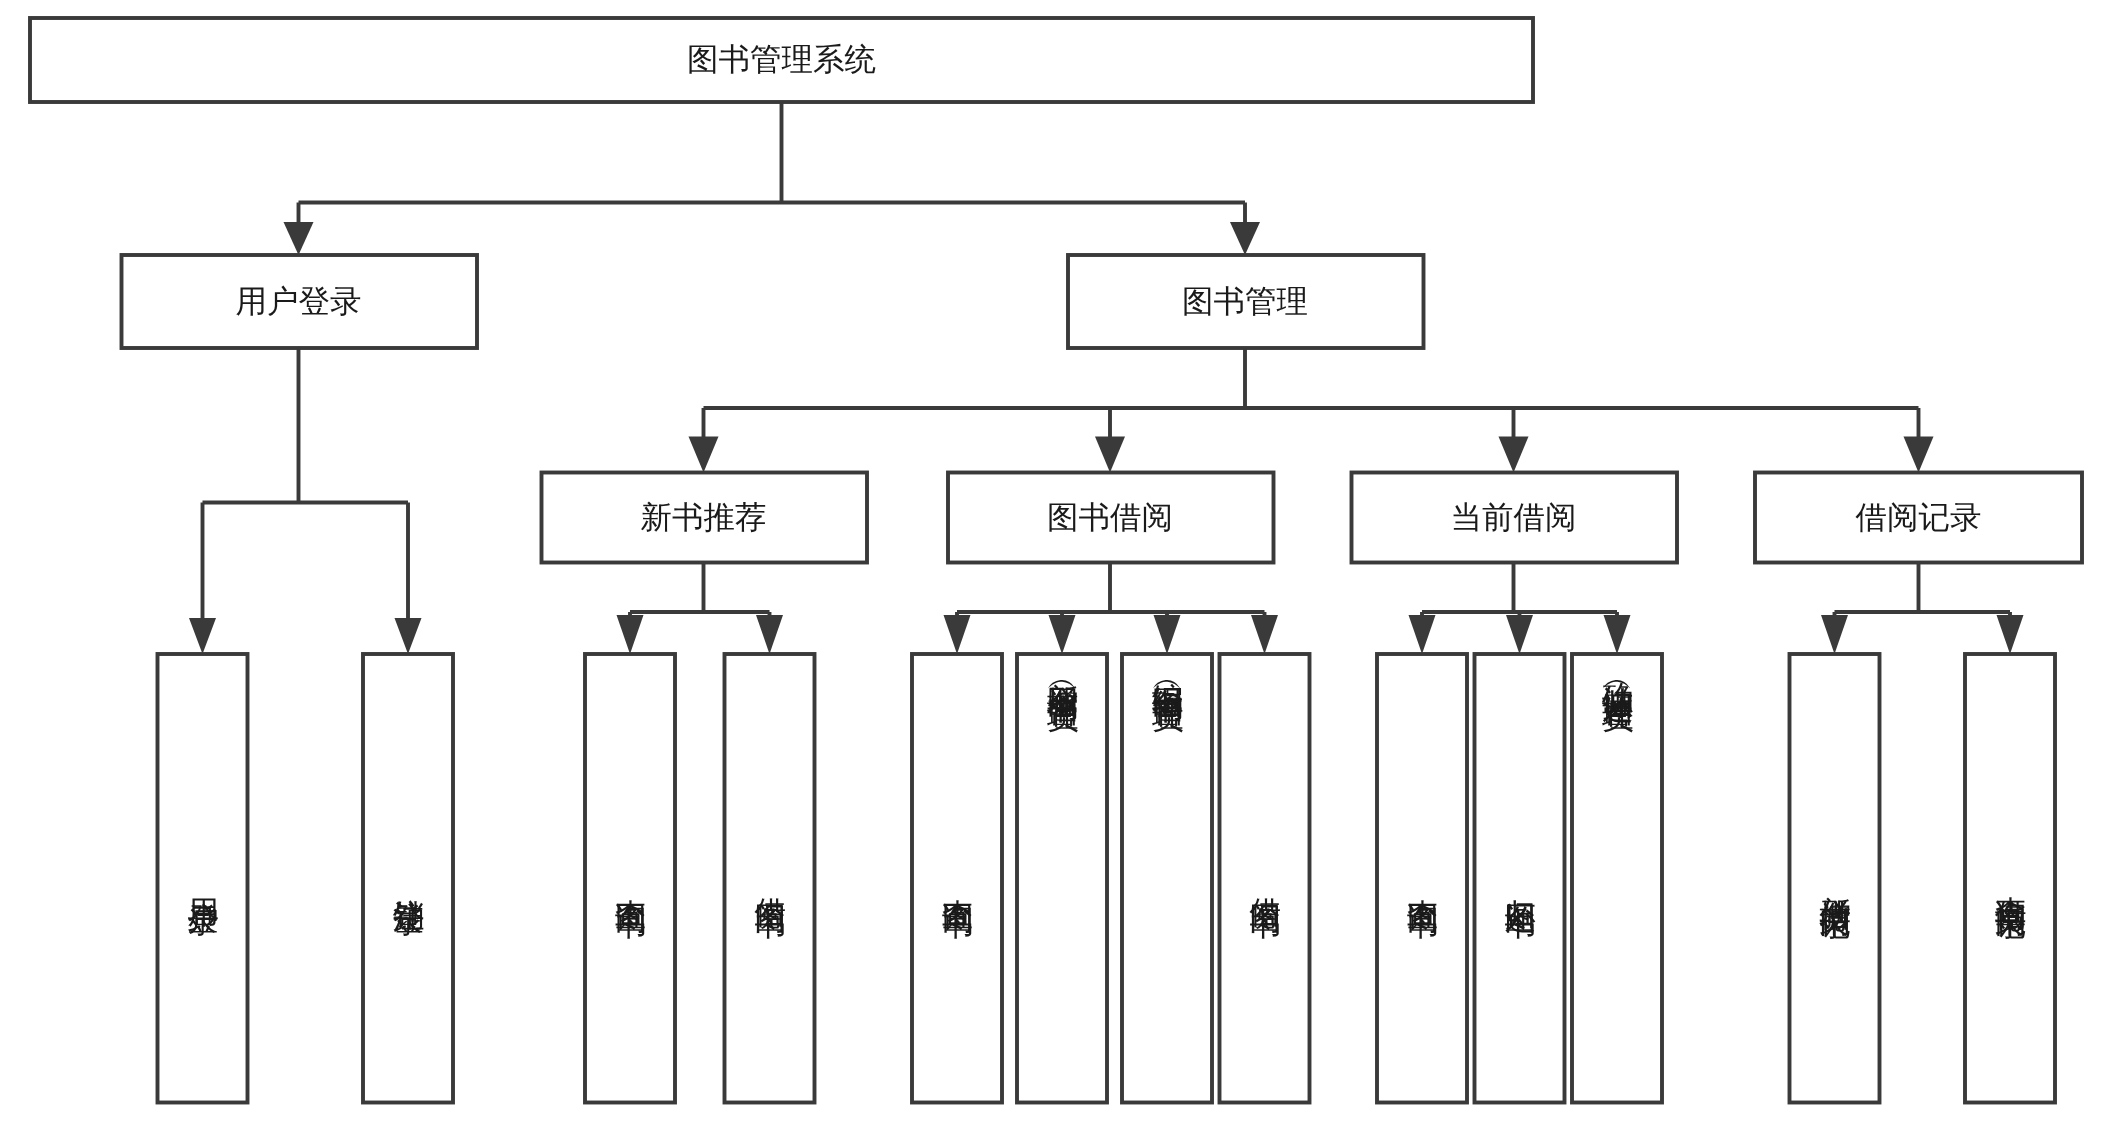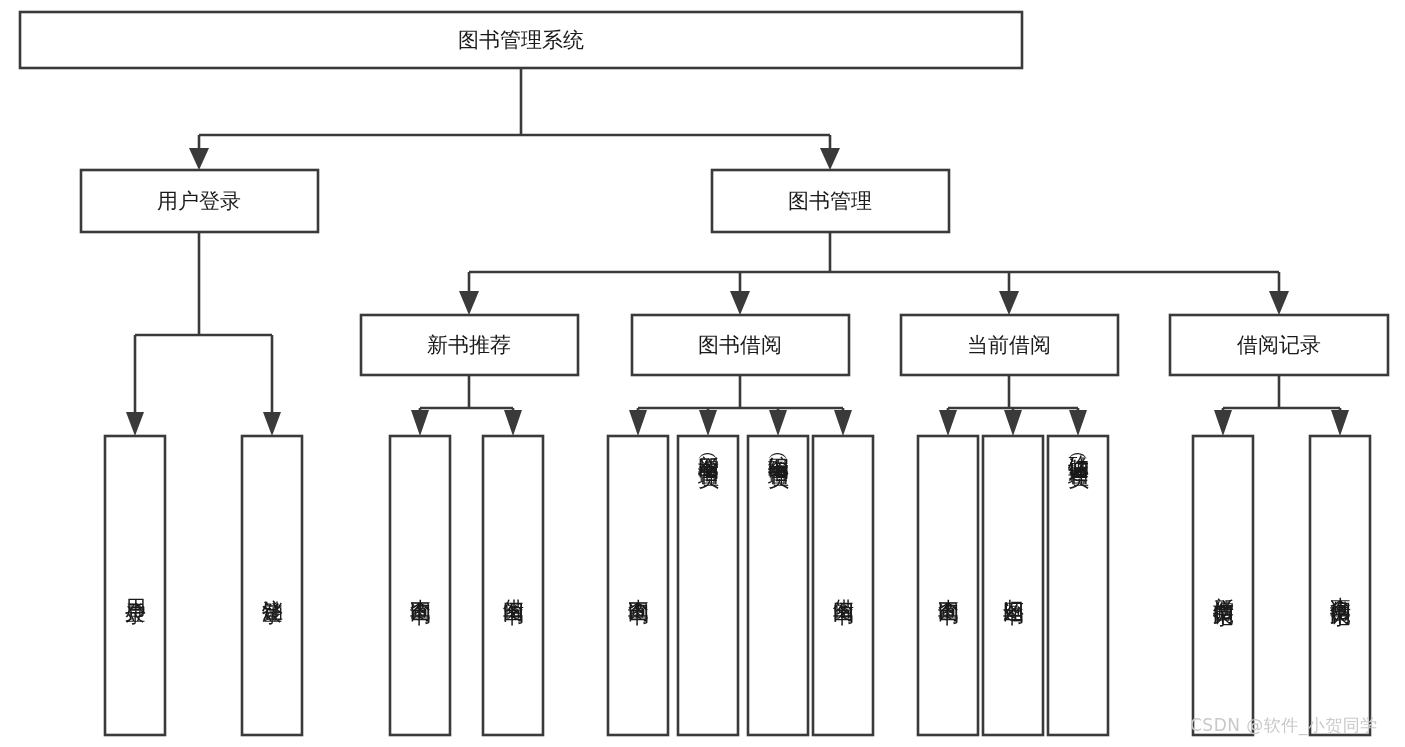--- a/index.html
+++ b/index.html
@@ -212,15 +212,14 @@
   <div class="label-vertical top-aligned" style="left:748px; top:436px; width:60px; height:299px;">编辑图书（管理员）</div>
   <div class="label-vertical" style="left:813px; top:436px; width:60px; height:299px;">借阅图书</div>
 
   <div class="label-vertical" style="left:918px; top:436px; width:60px; height:299px;">查询图书</div>
   <div class="label-vertical" style="left:983px; top:436px; width:60px; height:299px;">归还图书</div>
   <div class="label-vertical top-aligned" style="left:1048px; top:436px; width:60px; height:299px;">确认归还（管理员）</div>
 
   <div class="label-vertical" style="left:1193px; top:436px; width:60px; height:299px;">新增借阅记录</div>
   <div class="label-vertical" style="left:1310px; top:436px; width:60px; height:299px;">查询借阅记录</div>
 
-  <div class="watermark" style="left:1190px; top:714px;">CSDN @软件_小贺同学</div>
 
 </div>
 
 </body></html>

